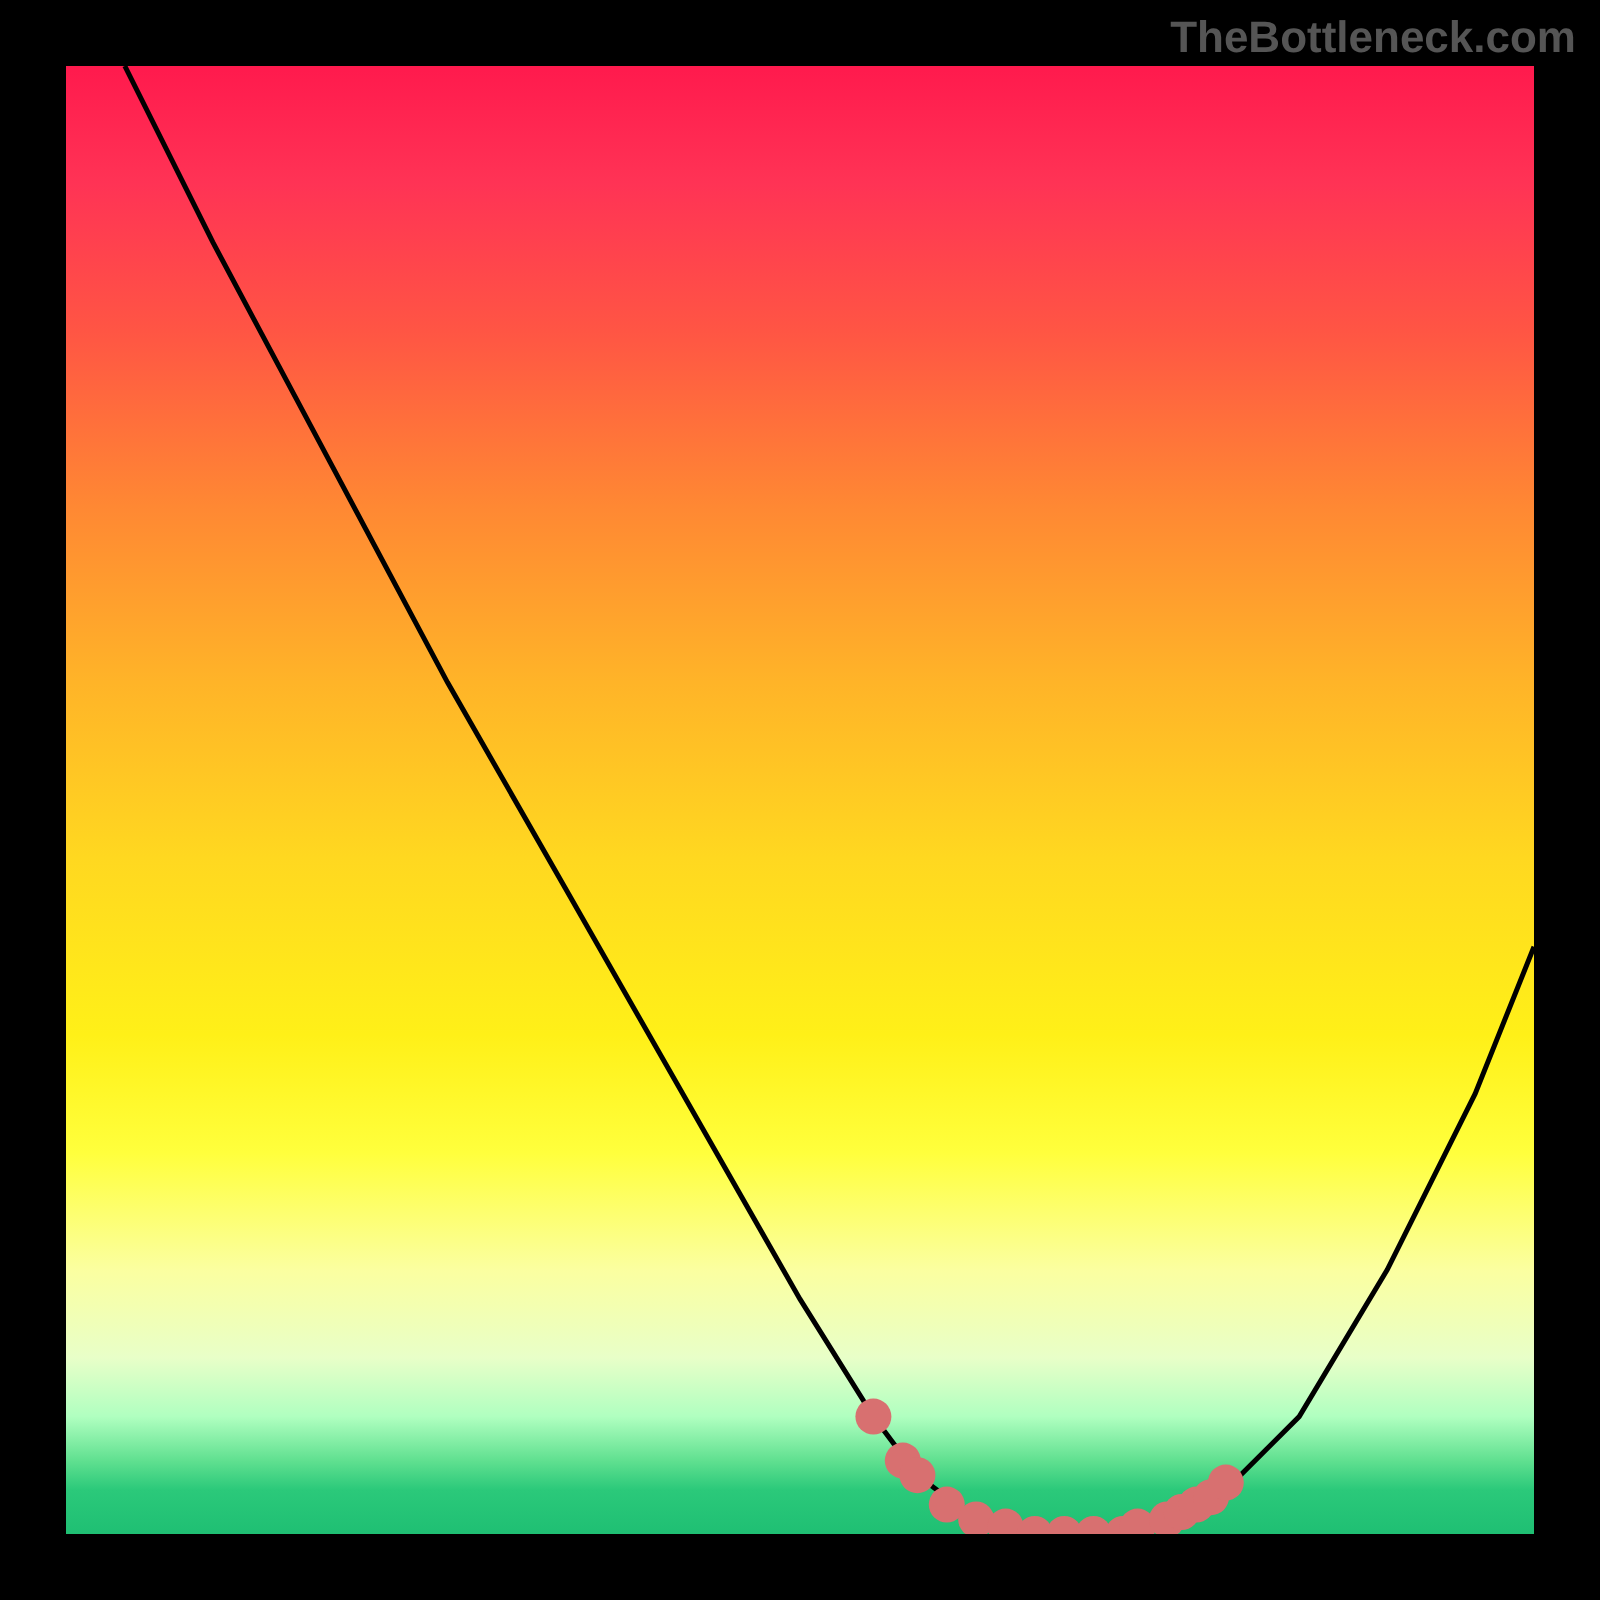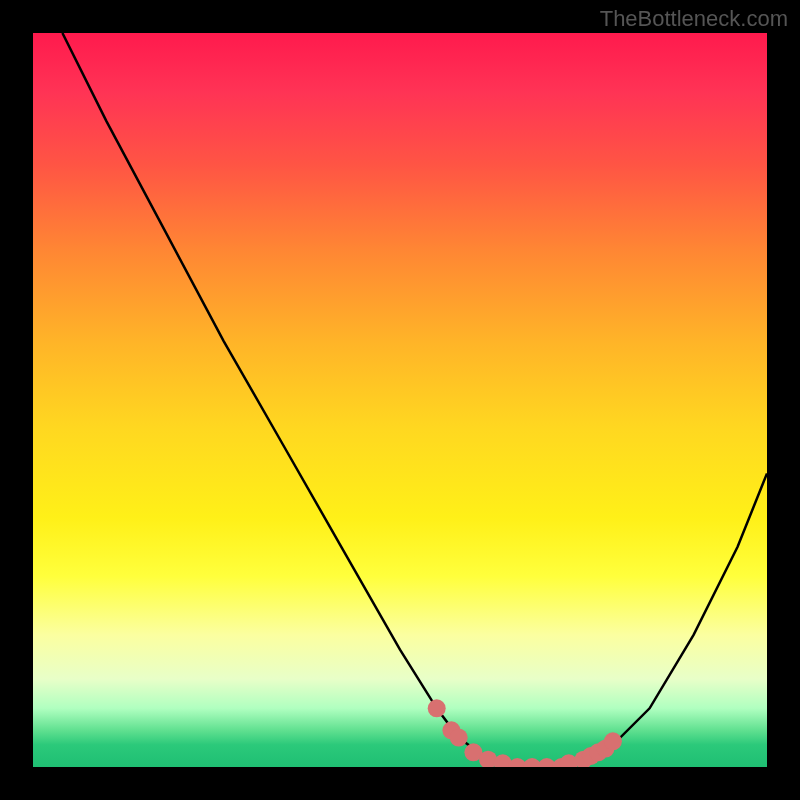--- a/index.html
+++ b/index.html
@@ -10,21 +10,21 @@
     position: relative;
     font-family: Arial, sans-serif;
     overflow: hidden;
   }
   .watermark {
     position: absolute;
     top: 6px;
     right: 12px;
     color: #555;
     font-size: 22px;
-    font-weight: 400;
+    font-weight: 700;
     z-index: 10;
   }
   .plot-area {
     position: absolute;
     left: 33px;
     top: 33px;
     width: 734px;
     height: 734px;
     background: linear-gradient(to bottom,
       #ff1a4d 0%,

